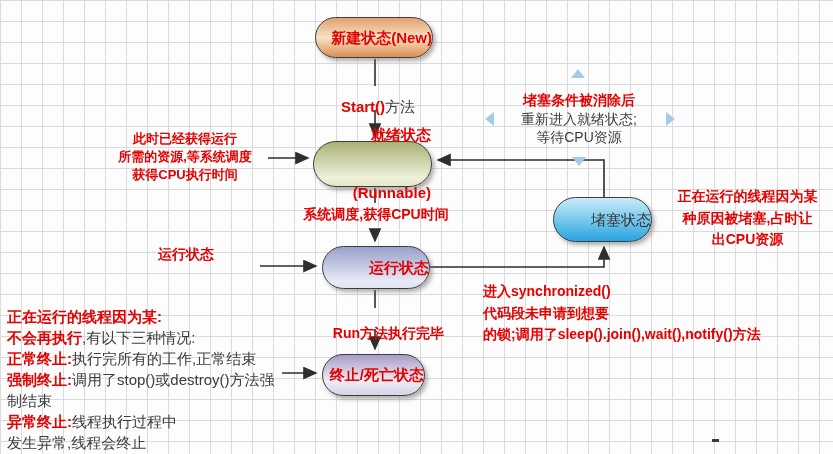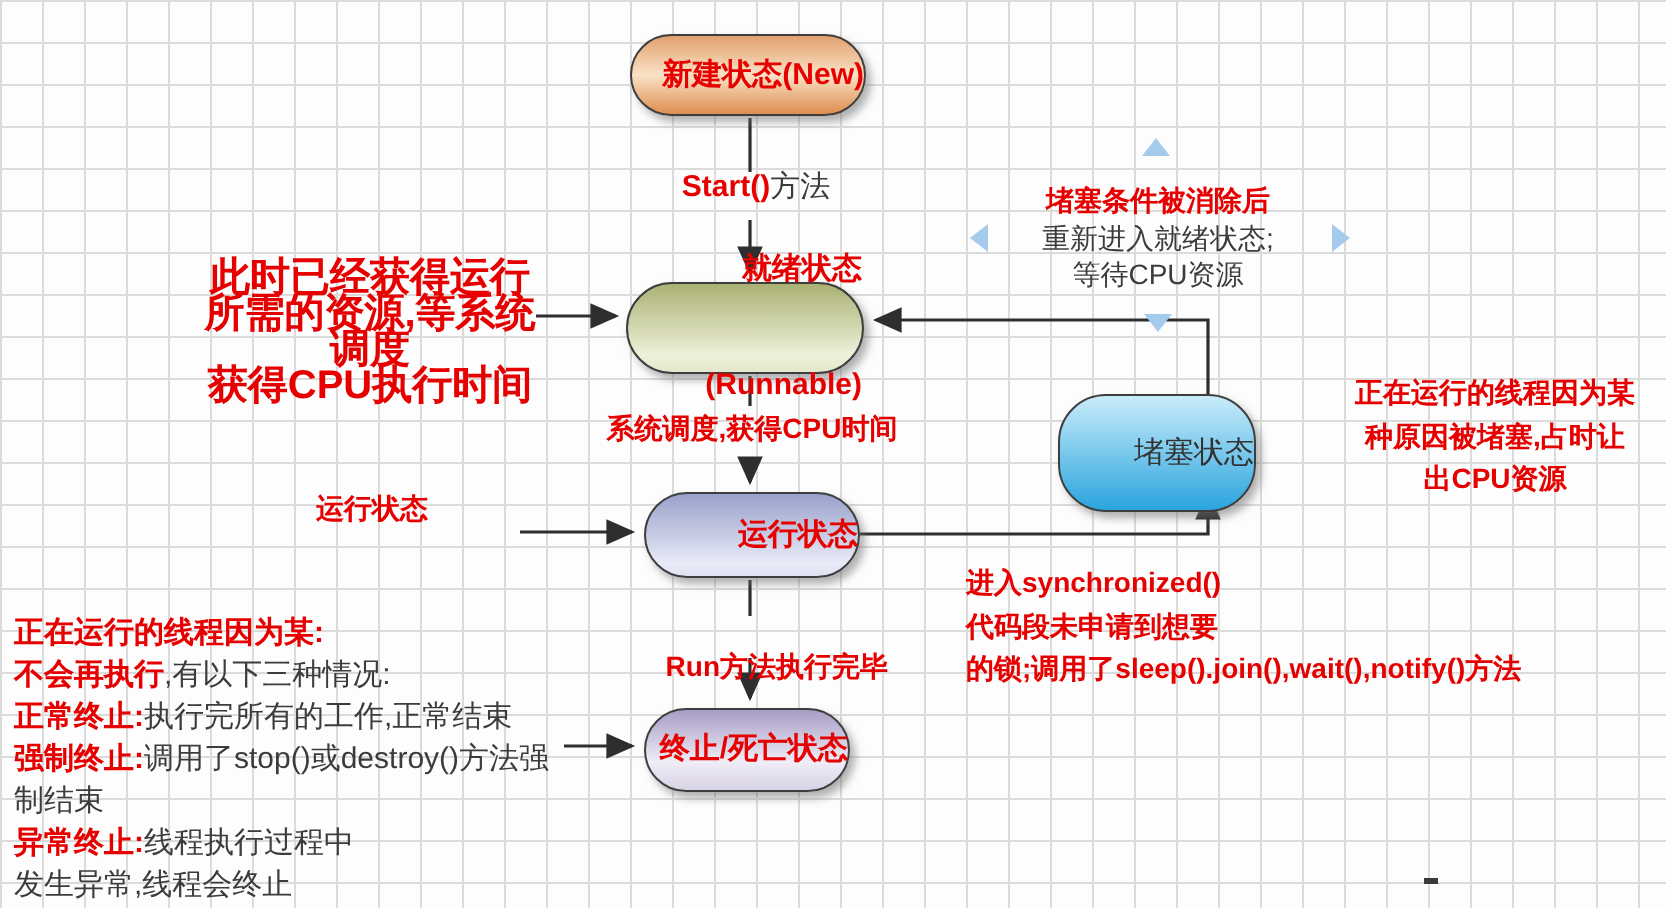--- a/index.html
+++ b/index.html
@@ -18,33 +18,33 @@
     text-align:center; font-size:15px; font-weight:bold; color:#e60000;
     box-shadow:2.5px 3px 4px rgba(110,110,110,0.55);
     box-sizing:border-box; line-height:18px;
   }
   #node-new      { left:315px; top:17px;  width:118px; height:41px;
                    background:linear-gradient(180deg,#e2a06d 0%,#f9e2c6 50%,#dd8e50 100%); }
   #node-runnable { left:313px; top:141px; width:119px; height:46px;
                    background:linear-gradient(180deg,#aab173 0%,#eef0d9 80%,#e4e7cc 100%);gap:40px; }
   #node-running  { left:322px; top:246px; width:108px; height:43px;
                    background:linear-gradient(180deg,#98a1cb 0%,#e9ebf7 85%,#dfe2f1 100%); }
-  #node-blocked  { left:529px; top:197px; width:99px;  height:59px;
+  #node-blocked  { left:553px; top:197px; width:99px;  height:45px;
                    background:linear-gradient(180deg,#c9ecfa 0%,#2aa4de 100%);
                    color:#333; font-weight:normal; }
   #node-dead     { left:322px; top:354px; width:103px; height:42px;
                    background:linear-gradient(180deg,#a89cc6 0%,#eFedF6 65%,#d8d2e6 100%); }
   .lbl { position:absolute; }
   .red { color:#e60000; font-weight:bold; }
   .blk { color:#3c3c3c; font-weight:normal; }
-  #label-start    { left:328px; top:84px;  width:100px; text-align:center; font-size:15px; }
+  #label-start    { left:328px; top:98px;  width:100px; text-align:center; font-size:15px; }
   #label-schedule { left:296px; top:206px; width:160px; text-align:center; font-size:14px; }
   #label-rundone  { left:308px; top:325px; width:136px; text-align:right; font-size:14px; }
   .note { position:absolute; }
-  #note-ready         { left:93px;  top:130px; width:184px; text-align:center; font-size:20px; line-height:18px; }
+  #note-ready         { left:93px;  top:130px; width:184px; text-align:center; font-size:13px; line-height:18px; }
   #note-torunning     { left:100px; top:245px; width:172px; text-align:center; font-size:14px; line-height:18px; }
   #note-lifecycle     { left:7px;   top:306px; width:300px; font-size:15px; line-height:21px; }
   #note-unblock       { left:494px; top:91px;  width:170px; text-align:center; font-size:14px; line-height:18.5px; }
   #note-blockedreason { left:662px; top:186px; width:171px; text-align:center; font-size:14px; line-height:21.5px; }
   #note-sync          { left:483px; top:281px; width:305px; text-align:left;  font-size:14px; line-height:21.5px; }
   svg.connectors { position:absolute; left:0; top:0; pointer-events:none; }
   .tri { position:absolute; width:0; height:0; }
   #tri-up    { left:571px; top:69px;  border-left:7px solid transparent; border-right:7px solid transparent; border-bottom:9px solid #a4cbec; }
   #tri-down  { left:572px; top:157px; border-left:7px solid transparent; border-right:7px solid transparent; border-top:9px solid #a4cbec; }
   #tri-left  { left:485px; top:112px; border-top:7px solid transparent; border-bottom:7px solid transparent; border-right:9px solid #a4cbec; }

